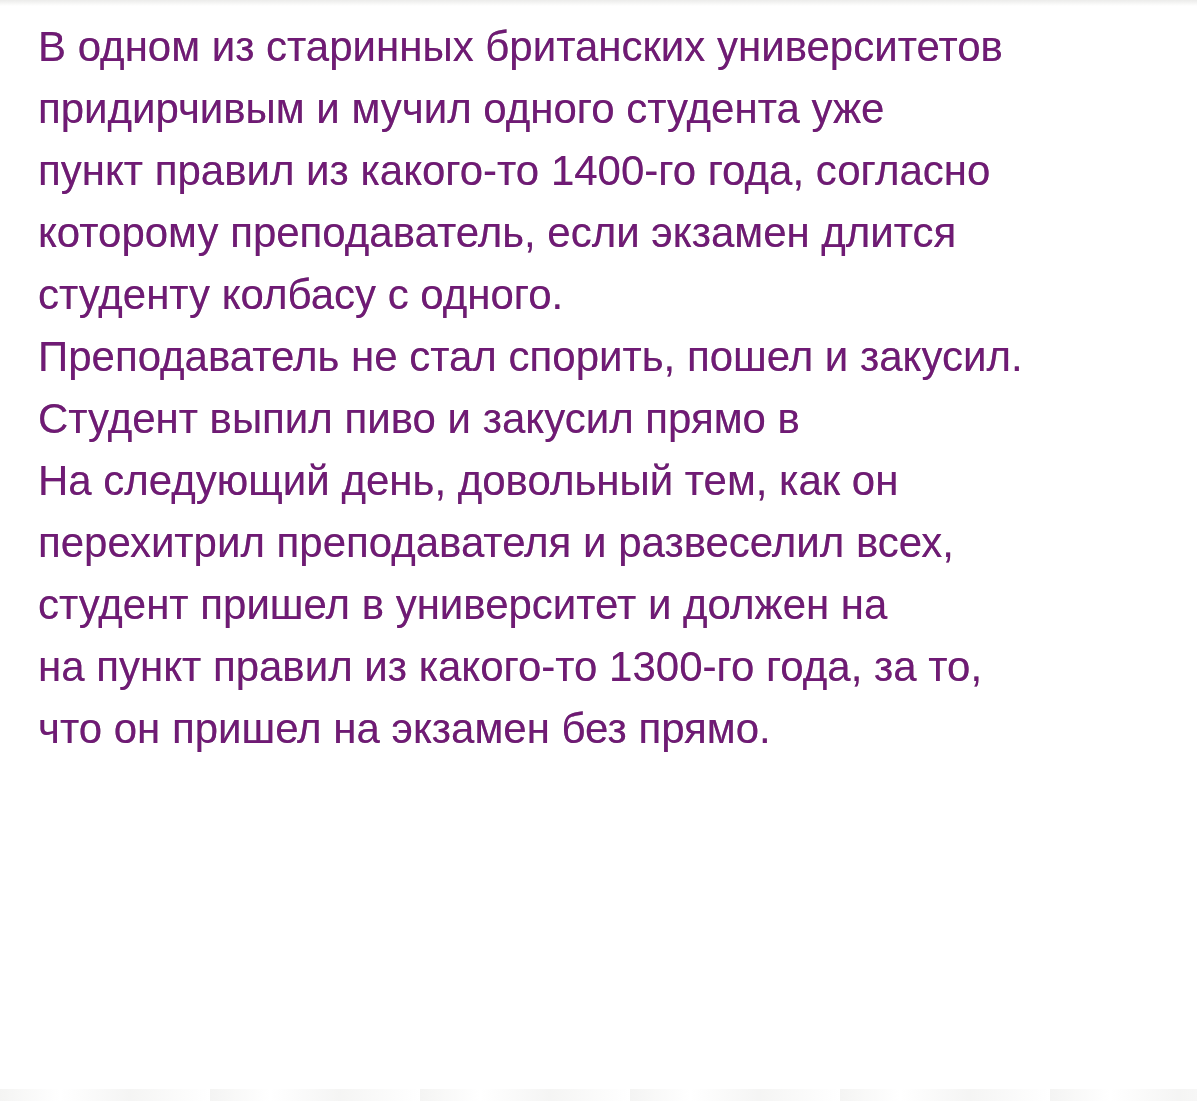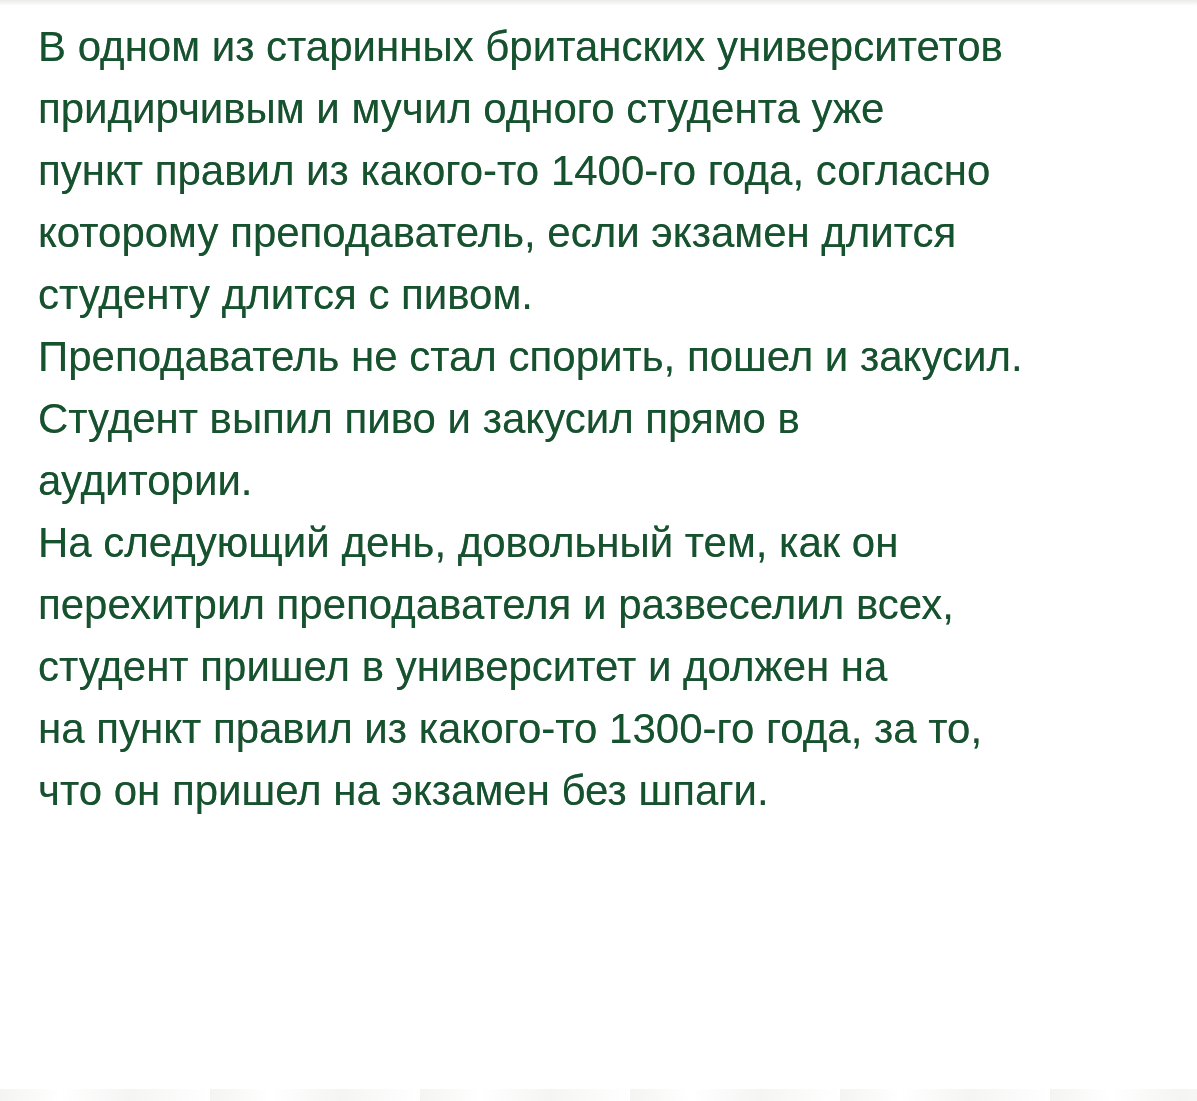--- a/index.html
+++ b/index.html
@@ -30,21 +30,21 @@
       rgba(255,255,255,0) 60px,
       rgba(198,198,194,0.18) 130px,
       rgba(255,255,255,0) 210px
     );
   }
   .story {
     position: absolute;
     top: 16px;
     left: 38px;
     right: 20px;
-    color: #14532d;
+    color: #701a75;
     font-size: 42px;
     line-height: 62px;
     letter-spacing: 0px;
     font-weight: 400;
     
     text-shadow: 0 0 0.6px rgba(40,40,40,0.55);
   }
   .line {
     white-space: nowrap;
   }
@@ -52,24 +52,23 @@
 </head>
 <body>
 
 <div class="edge-band-top"></div>
 
 <div class="story">
     <div class="line">В одном из старинных британских университетов</div>
     <div class="line">придирчивым и мучил одного студента уже</div>
     <div class="line">пункт правил из какого-то 1400-го года, согласно</div>
     <div class="line">которому преподаватель, если экзамен длится</div>
-    <div class="line">студенту длится с пивом.</div>
+    <div class="line">студенту колбасу с одного.</div>
     <div class="line">Преподаватель не стал спорить, пошел и закусил.</div>
     <div class="line">Студент выпил пиво и закусил прямо в</div>
-    <div class="line">аудитории.</div>
     <div class="line">На следующий день, довольный тем, как он</div>
     <div class="line">перехитрил преподавателя и развеселил всех,</div>
     <div class="line">студент пришел в университет и должен на</div>
     <div class="line">на пункт правил из какого-то 1300-го года, за то,</div>
-    <div class="line">что он пришел на экзамен без шпаги.</div>
+    <div class="line">что он пришел на экзамен без прямо.</div>
   </div>
 
 <div class="edge-band-bottom"></div>
 
 </body></html>

